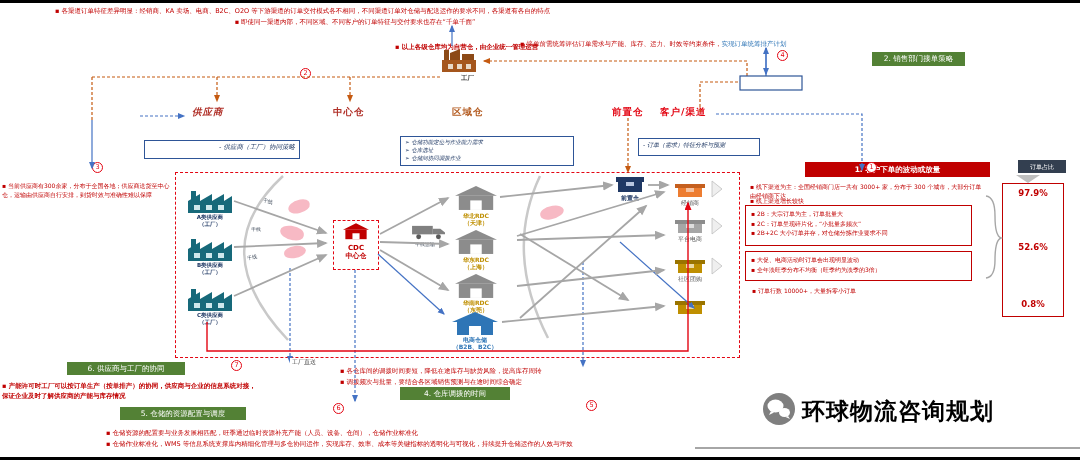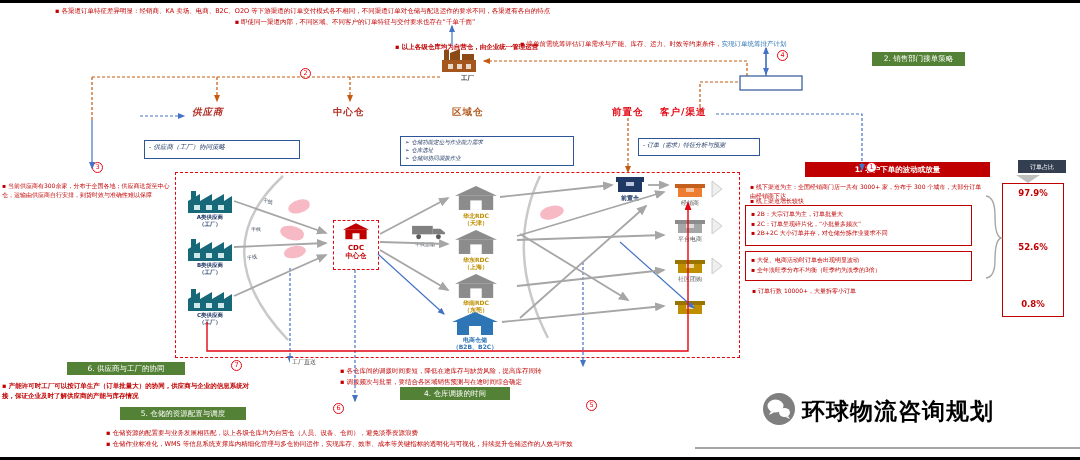--- a/index.html
+++ b/index.html
@@ -139,21 +139,21 @@
     </svg>
   </div>
   <div class="abs" style="left:444px;top:74px;width:30px;text-align:right;color:#404040;font-size:6.5px;font-weight:bold;">工厂</div>
 
   <div class="abs col-label" style="left:192px;top:106px;color:#b03028;font-style:italic;">供应商</div>
   <div class="abs col-label" style="left:333px;top:106px;color:#b03028;">中心仓</div>
   <div class="abs col-label" style="left:452px;top:106px;color:#b35a1f;">区域仓</div>
   <div class="abs col-label" style="left:612px;top:106px;color:#e30613;">前置仓</div>
   <div class="abs col-label" style="left:660px;top:106px;color:#e30613;">客户/渠道</div>
 
-  <div class="abs bluebox dashb" style="left:144px;top:140px;width:146px;height:13px;font-size:6.5px;padding:2px 4px;font-style:italic;">供应商（工厂）协同策略</div>
+  <div class="abs bluebox dashb" style="left:144px;top:140px;width:146px;height:13px;font-size:6.5px;padding:2px 4px;font-style:italic;text-align:right;">供应商（工厂）协同策略</div>
   <div class="abs bluebox" style="left:400px;top:136px;width:164px;height:24px;font-size:5.5px;padding:2px 4px;line-height:1.45;font-style:italic;">
     <div class="arrb">仓储功能定位与作业能力需求</div>
     <div class="arrb">仓库选址</div>
     <div class="arrb">仓储间协同调拨作业</div>
   </div>
   <div class="abs bluebox dashb" style="left:638px;top:138px;width:112px;height:12px;font-size:6px;padding:2px 4px;font-style:italic;">订单（需求）特征分析与预测</div>
 
   <div class="abs rnote bullet" style="left:2px;top:181px;width:168px;font-size:6px;">当前供应商有300余家，分布于全国各地；供应商送货至中心仓，运输由供应商自行安排，到货时效与准确性难以保障</div>
 
   <div class="abs main-box" style="left:175px;top:172px;width:563px;height:184px;"></div>
@@ -338,24 +338,24 @@
   <div class="abs chart-col" style="left:1002px;top:183px;width:60px;height:132px;">
     <div class="pct" style="top:4px;">97.9%</div>
     <div class="pct" style="top:58px;">52.6%</div>
     <div class="pct" style="top:115px;">0.8%</div>
   </div>
 
   <div class="abs green" style="left:67px;top:362px;width:118px;height:13px;line-height:13px;z-index:7;">6. 供应商与工厂的协同</div>
   <div class="abs green" style="left:120px;top:407px;width:126px;height:13px;line-height:13px;z-index:7;">5. 仓储的资源配置与调度</div>
   <div class="abs green" style="left:400px;top:387px;width:110px;height:13px;line-height:13px;z-index:7;">4. 仓库调拨的时间</div>
 
-  <div class="abs rnote bullet" style="left:2px;top:381px;width:256px;font-size:6.5px;font-weight:bold;">产能许可时工厂可以按订单生产（订单批量大）的协同，供应商与企业的信息系统对接，保证企业及时了解供应商的产能与库存情况</div>
+  <div class="abs rnote bullet" style="left:2px;top:381px;width:256px;font-size:6.5px;font-weight:bold;">产能许可时工厂可以按订单生产（按单排产）的协同，供应商与企业的信息系统对接，保证企业及时了解供应商的产能与库存情况</div>
   <div class="abs rnote bullet" style="left:340px;top:366px;width:450px;font-size:6.5px;">各仓库间的调拨时间要短，降低在途库存与缺货风险，提高库存周转</div>
   <div class="abs rnote bullet" style="left:340px;top:377px;width:450px;font-size:6.5px;">调拨频次与批量，要结合各区域销售预测与在途时间综合确定</div>
-  <div class="abs rnote bullet" style="left:106px;top:428px;width:790px;font-size:6.5px;">仓储资源的配置要与业务发展相匹配，以上各级仓库均为自营仓（人员、设备、仓间），避免淡季资源浪费</div>
+  <div class="abs rnote bullet" style="left:106px;top:428px;width:790px;font-size:6.5px;">仓储资源的配置要与业务发展相匹配，旺季通过临时资源补充产能（人员、设备、仓间），仓储作业标准化</div>
   <div class="abs rnote bullet" style="left:106px;top:439px;width:790px;font-size:6.5px;">仓储作业标准化，WMS 等信息系统支撑库内精细化管理与多仓协同运作，实现库存、效率、成本等关键指标的透明化与可视化，持续提升仓储运作的人效与坪效</div>
 
   <div class="cnum" style="left:300px;top:68px;">2</div>
   <div class="cnum" style="left:777px;top:50px;">4</div>
   <div class="cnum" style="left:92px;top:162px;">3</div>
   <div class="cnum" style="left:866px;top:162px;">1</div>
   <div class="cnum" style="left:231px;top:360px;z-index:8;">7</div>
   <div class="cnum" style="left:333px;top:403px;z-index:8;">6</div>
   <div class="cnum" style="left:586px;top:400px;z-index:8;">5</div>
 

